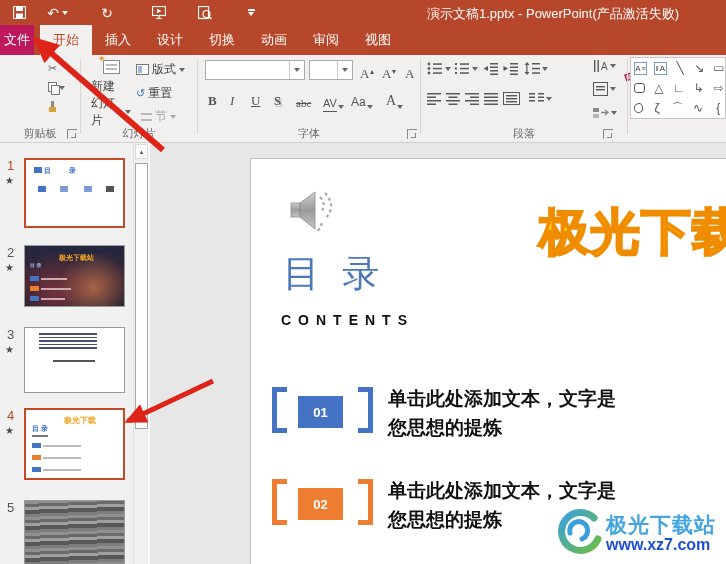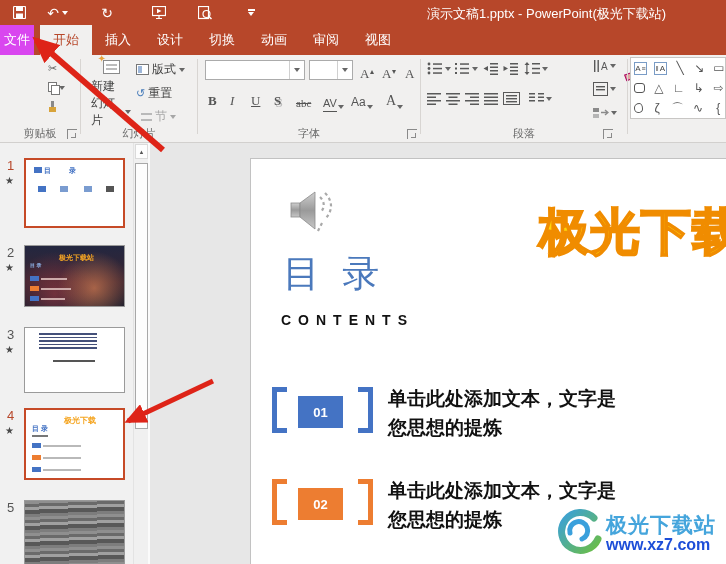--- a/index.html
+++ b/index.html
@@ -13,21 +13,21 @@
   .qbtn { position:absolute; top:3px; width:22px; height:19px; display:flex; align-items:center; justify-content:center; color:#fff; }
   .qbtn svg { display:block; }
   .glyph-ic { font-size:14px; line-height:1; color:#fff; }
   .caret { width:0; height:0; border-left:3.5px solid transparent; border-right:3.5px solid transparent; border-top:4px solid #666; }
   .caret.w { border-top-color:#fff; }
   .ttext { position:absolute; left:427px; top:5px; color:#fff; font-size:13px; white-space:nowrap; }
 
   
   .tabrow { position:absolute; left:0; top:25px; width:726px; height:30px; background:#B7472A; display:flex; align-items:stretch; }
   .tab { color:#fff; font-size:13px; display:flex; align-items:center; padding:0 13px; cursor:default; }
-  .tab.file { background:#d946ef; padding:0 4px; }
+  .tab.file { background:#be185d; padding:0 4px; }
   .tab.active { background:#F1F0EF; color:#B7472A; }
   .tellme { display:flex; align-items:center; gap:6px; margin-left:10px; color:rgba(255,255,255,0.62); font-size:13px; }
   .bulb { width:9px; height:9px; border:1.5px solid rgba(255,255,255,0.62); border-radius:50%; position:relative; }
   .bulb::after { content:""; position:absolute; left:2px; top:9px; width:3px; height:3px; background:rgba(255,255,255,0.62); }
 
   
   .ribbon { position:absolute; left:0; top:55px; width:726px; height:88px; background:#F1F0EF; border-bottom:1px solid #D2D0CE; }
   .rsep { position:absolute; top:4px; bottom:8px; width:1px; background:#D8D5D2; }
   .grouplabel { position:absolute; bottom:1px; left:0; right:0; text-align:center; font-size:11px; color:#6a6a6a; }
   .launcher { position:absolute; right:3px; bottom:3px; width:10px; height:10px; border-top:1px solid #8a8a8a; border-left:1px solid #8a8a8a; }
@@ -194,21 +194,21 @@
           <path d="M11 10.5 L13.5 13" stroke="#fff" stroke-width="1.5"></path>
         </svg>
       </span>
       <span class="qbtn" style="left:240px">
         <span style="display:flex;flex-direction:column;align-items:center;gap:1px">
           <span style="width:7px;height:1.5px;background:#fff"></span>
           <span class="caret w"></span>
         </span>
       </span>
     </div>
-    <div class="ttext">演示文稿1.pptx - PowerPoint(极光下载站)</div>
+    <div class="ttext">演示文稿1.pptx - PowerPoint(产品激活失败)</div>
   </div>
 
   <div class="tabrow">
     <div class="tab file">文件</div>
     <div class="tab active" style="margin-left:6px">开始</div>
     <div class="tab">插入</div>
     <div class="tab">设计</div>
     <div class="tab">切换</div>
     <div class="tab">动画</div>
     <div class="tab">审阅</div>

